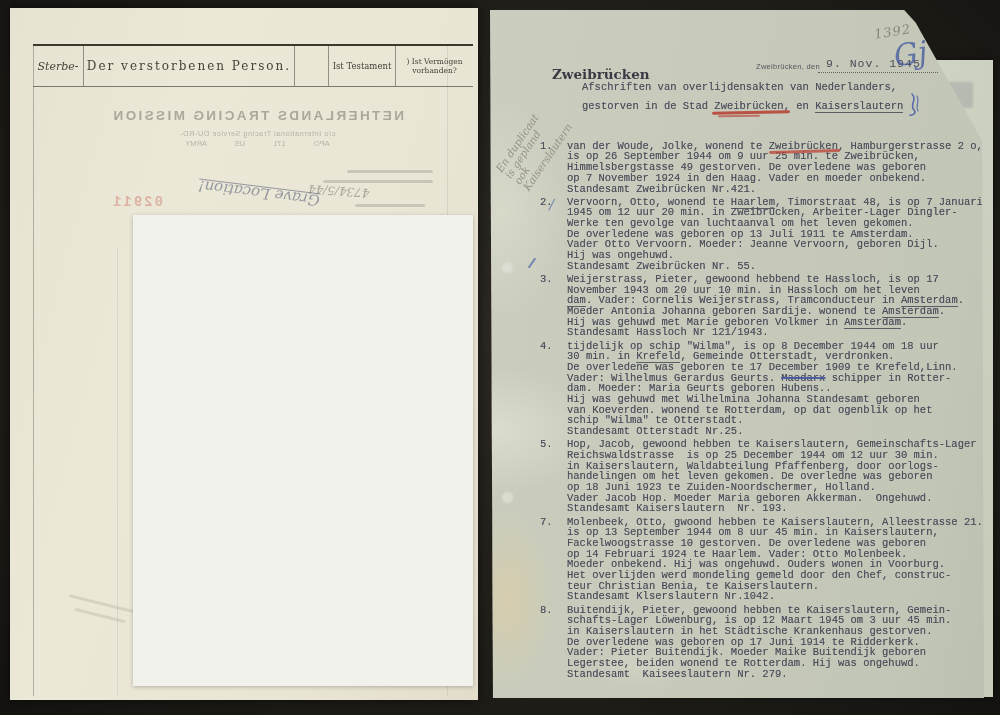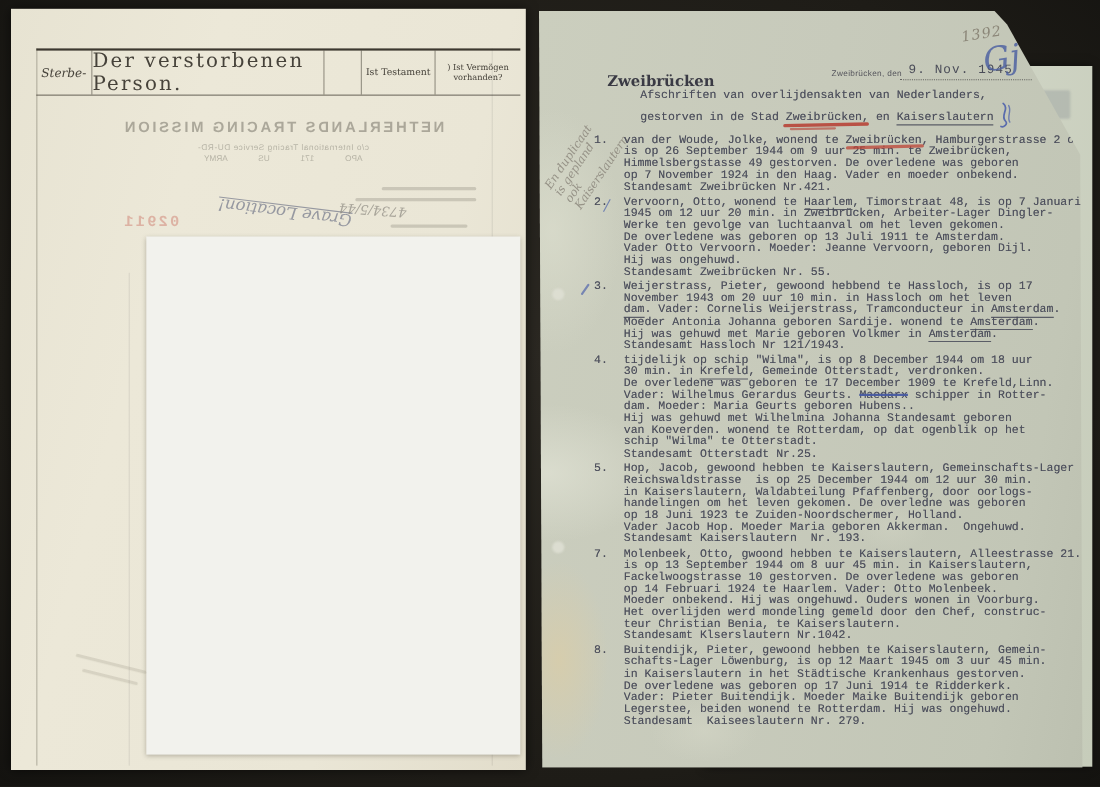--- a/index.html
+++ b/index.html
@@ -12,21 +12,21 @@
     box-shadow:0 0 10px rgba(0,0,0,.6);}
   .lp-vline{position:absolute;top:36px;bottom:4px;width:1px;background:rgba(60,55,45,.28);}
   .lp-vline.faint{background:rgba(60,55,45,.10);}
   .form-table{position:absolute;left:23px;top:36px;width:440px;height:40px;
     border-top:2.5px double #3c382f;border-bottom:1px solid rgba(60,56,46,.55);
     display:flex;color:#46423a;}
   .ft-col{border-right:1px solid rgba(60,56,46,.5);display:flex;align-items:center;justify-content:center;
     font-family:"DejaVu Serif", serif;}
   .ft-col:last-child{border-right:none;}
   .ft-sterbe{width:50px;font-size:11px;font-style:italic;}
-  .ft-person{width:210px;font-size:18px;letter-spacing:2px;}
+  .ft-person{width:210px;font-size:12px;letter-spacing:2px;}
   .ft-empty{width:33px;}
   .ft-test{width:66px;font-size:8.5px;}
   .ft-verm{flex:1;flex-direction:column;font-size:7.5px;line-height:9px;}
   .ft-sub{position:absolute;left:23px;top:78px;width:440px;height:0;border-top:1px solid rgba(60,56,46,.18);}
   
   .showthrough{position:absolute;left:50px;top:88px;width:395px;height:125px;
     transform:scaleX(-1);color:rgba(118,115,104,.55);filter:blur(.4px);}
   .st-l1{position:absolute;top:12px;width:100%;text-align:center;font-weight:bold;
     font-size:13.5px;letter-spacing:2.4px;}
   .st-l2{position:absolute;top:33px;width:100%;text-align:center;font-size:7.5px;letter-spacing:.5px;color:rgba(118,115,104,.45);}
@@ -72,21 +72,21 @@
   .lh-year{position:absolute;right:6px;top:7px;font-size:8px;color:#55555c;}
   .lh-initials{position:absolute;left:404px;top:26px;font-family:"DejaVu Serif", serif;font-style:italic;
     font-size:30px;color:rgba(72,92,160,.8);transform:rotate(-8deg);}
   .lh-pencil{position:absolute;left:384px;top:14px;font-family:"DejaVu Serif", serif;font-style:italic;
     font-size:13px;color:#8b8678;transform:rotate(-9deg);letter-spacing:1px;}
   .margin-note{position:absolute;left:4px;top:158px;transform:rotate(-56deg);transform-origin:left top;
     font-family:"DejaVu Serif", serif;font-style:italic;font-size:10.5px;line-height:11px;
     color:rgba(140,135,125,.85);white-space:nowrap;}
   .content{position:absolute;left:46px;top:72px;width:442px;font-size:10.5px;line-height:10.7px;
     color:rgba(72,74,88,.94);text-shadow:0 0 .5px rgba(70,72,90,.55);}
-  .title-block{margin-left:46px;margin-bottom:6px;font-family:Liberation Mono, monospace;}
+  .title-block{margin-left:46px;margin-bottom:24px;font-family:Liberation Mono, monospace;}
   .title-line{white-space:pre;}
   .red-under{position:relative;}
   .red-under::after{content:"";position:absolute;left:-2px;right:0;bottom:-2px;height:3px;
     background:rgba(182,60,48,.85);border-radius:2px;transform:rotate(-1.2deg);}
   .red-under::before{content:"";position:absolute;left:4px;right:30px;bottom:-5px;height:2px;
     background:rgba(182,60,48,.6);border-radius:2px;transform:rotate(-1deg);}
   .tu{border-bottom:1px solid rgba(72,74,88,.85);}
   .redmark{position:relative;}
   .redmark::after{content:"";position:absolute;left:0;right:-2px;bottom:-1px;height:2.5px;
     background:rgba(188,66,52,.75);border-radius:2px;transform:rotate(-1.5deg);}

